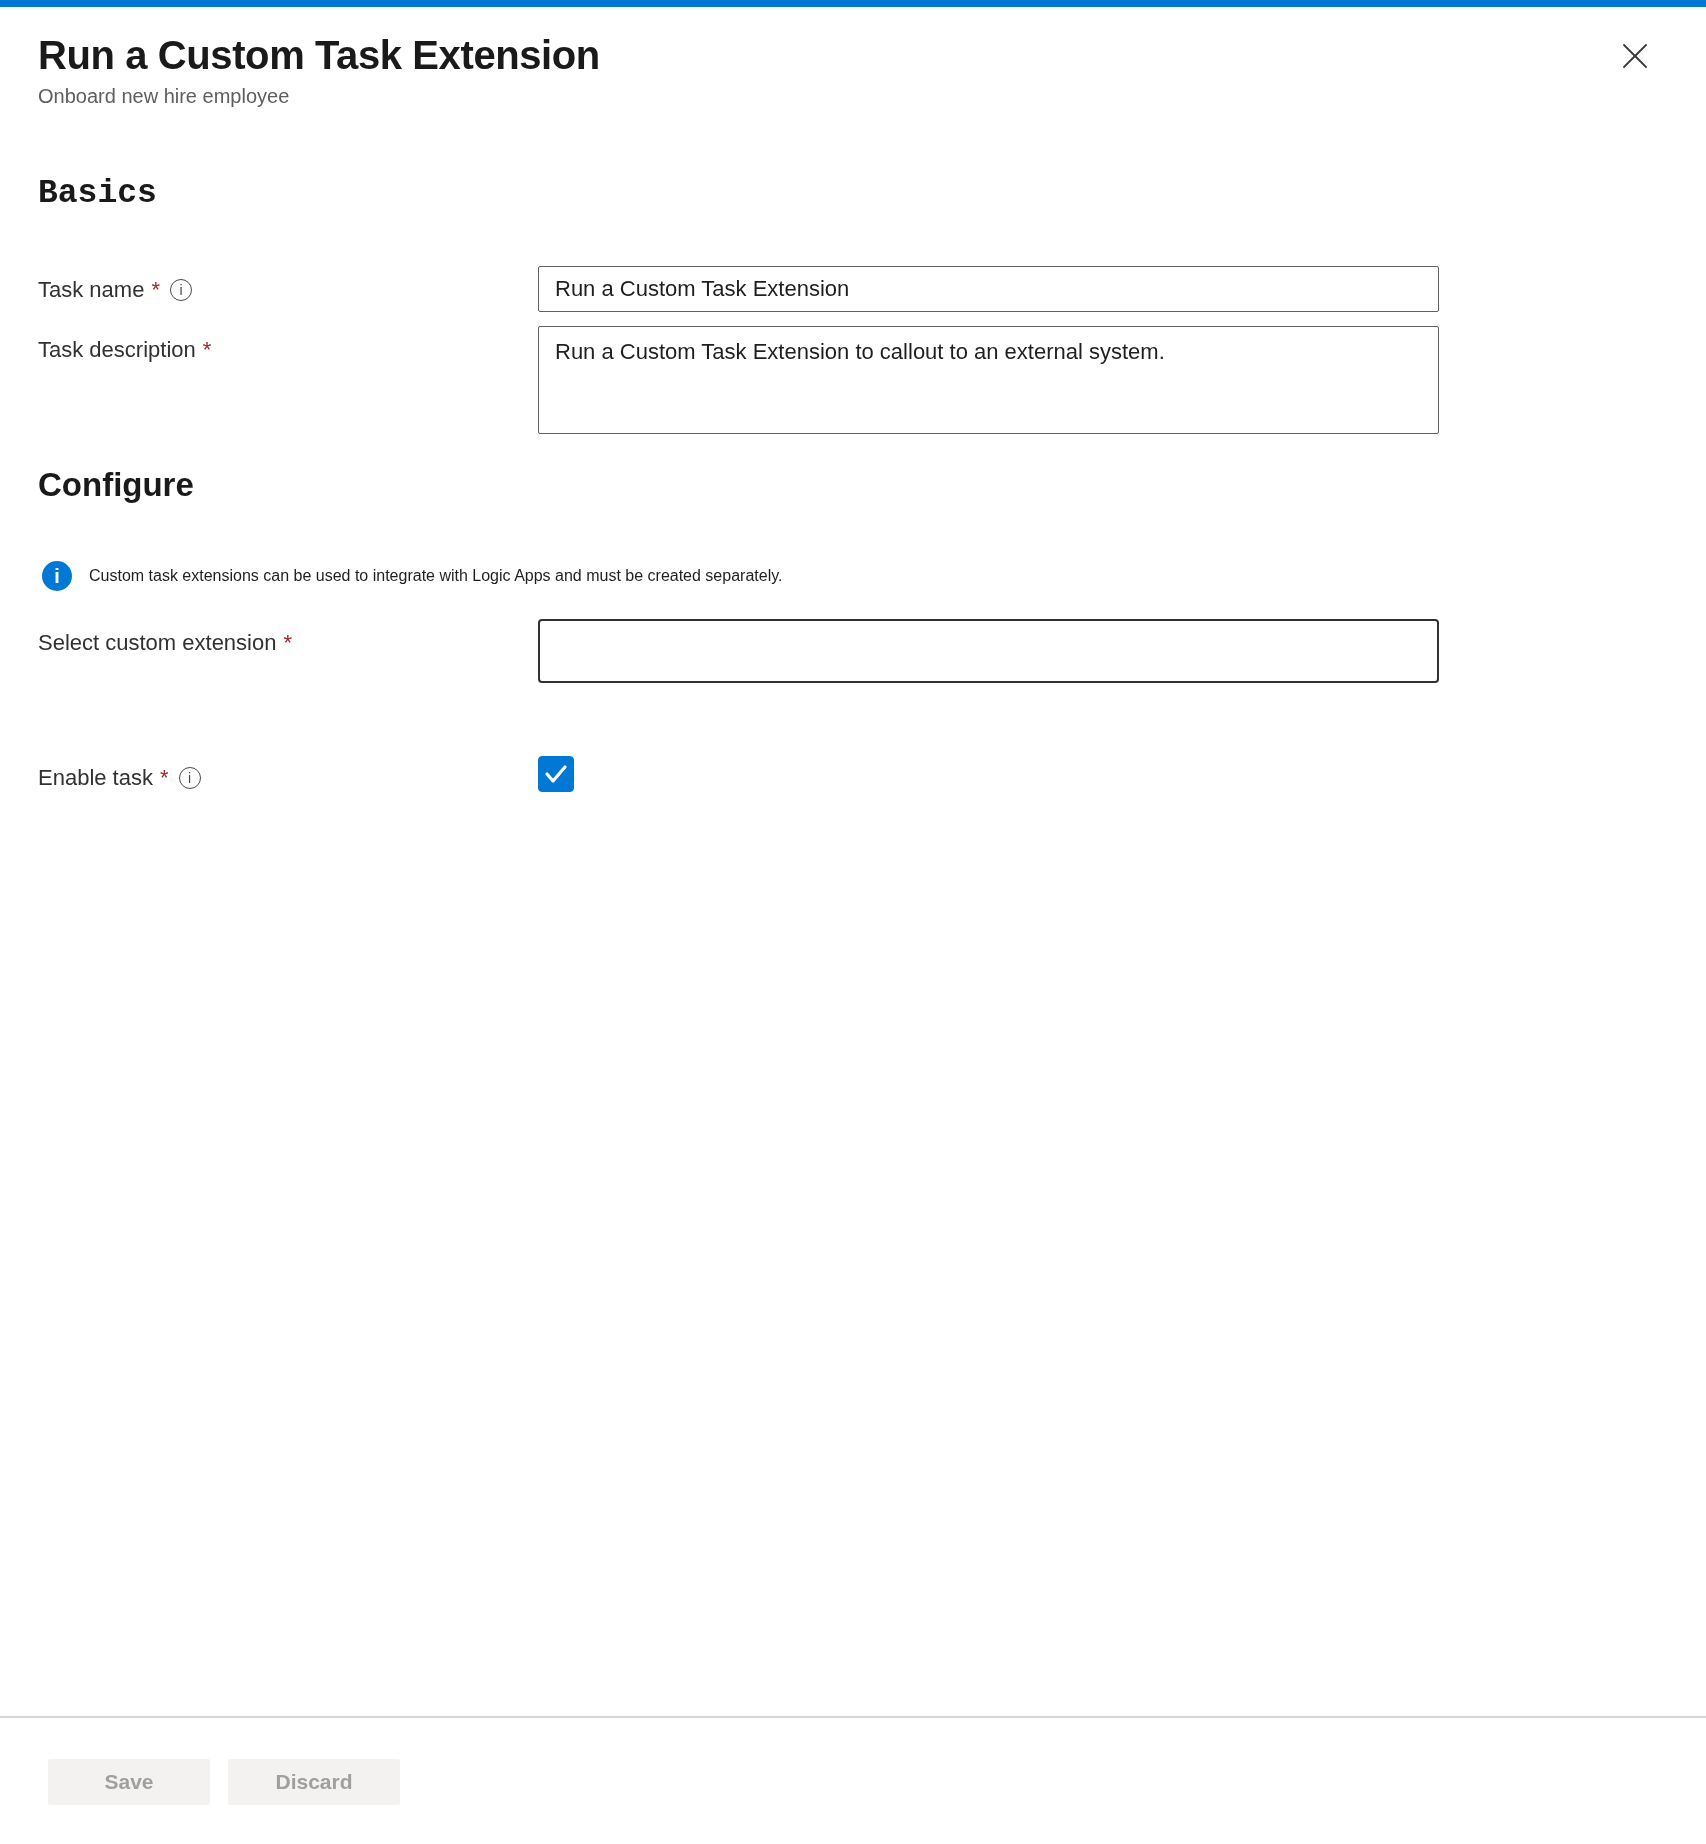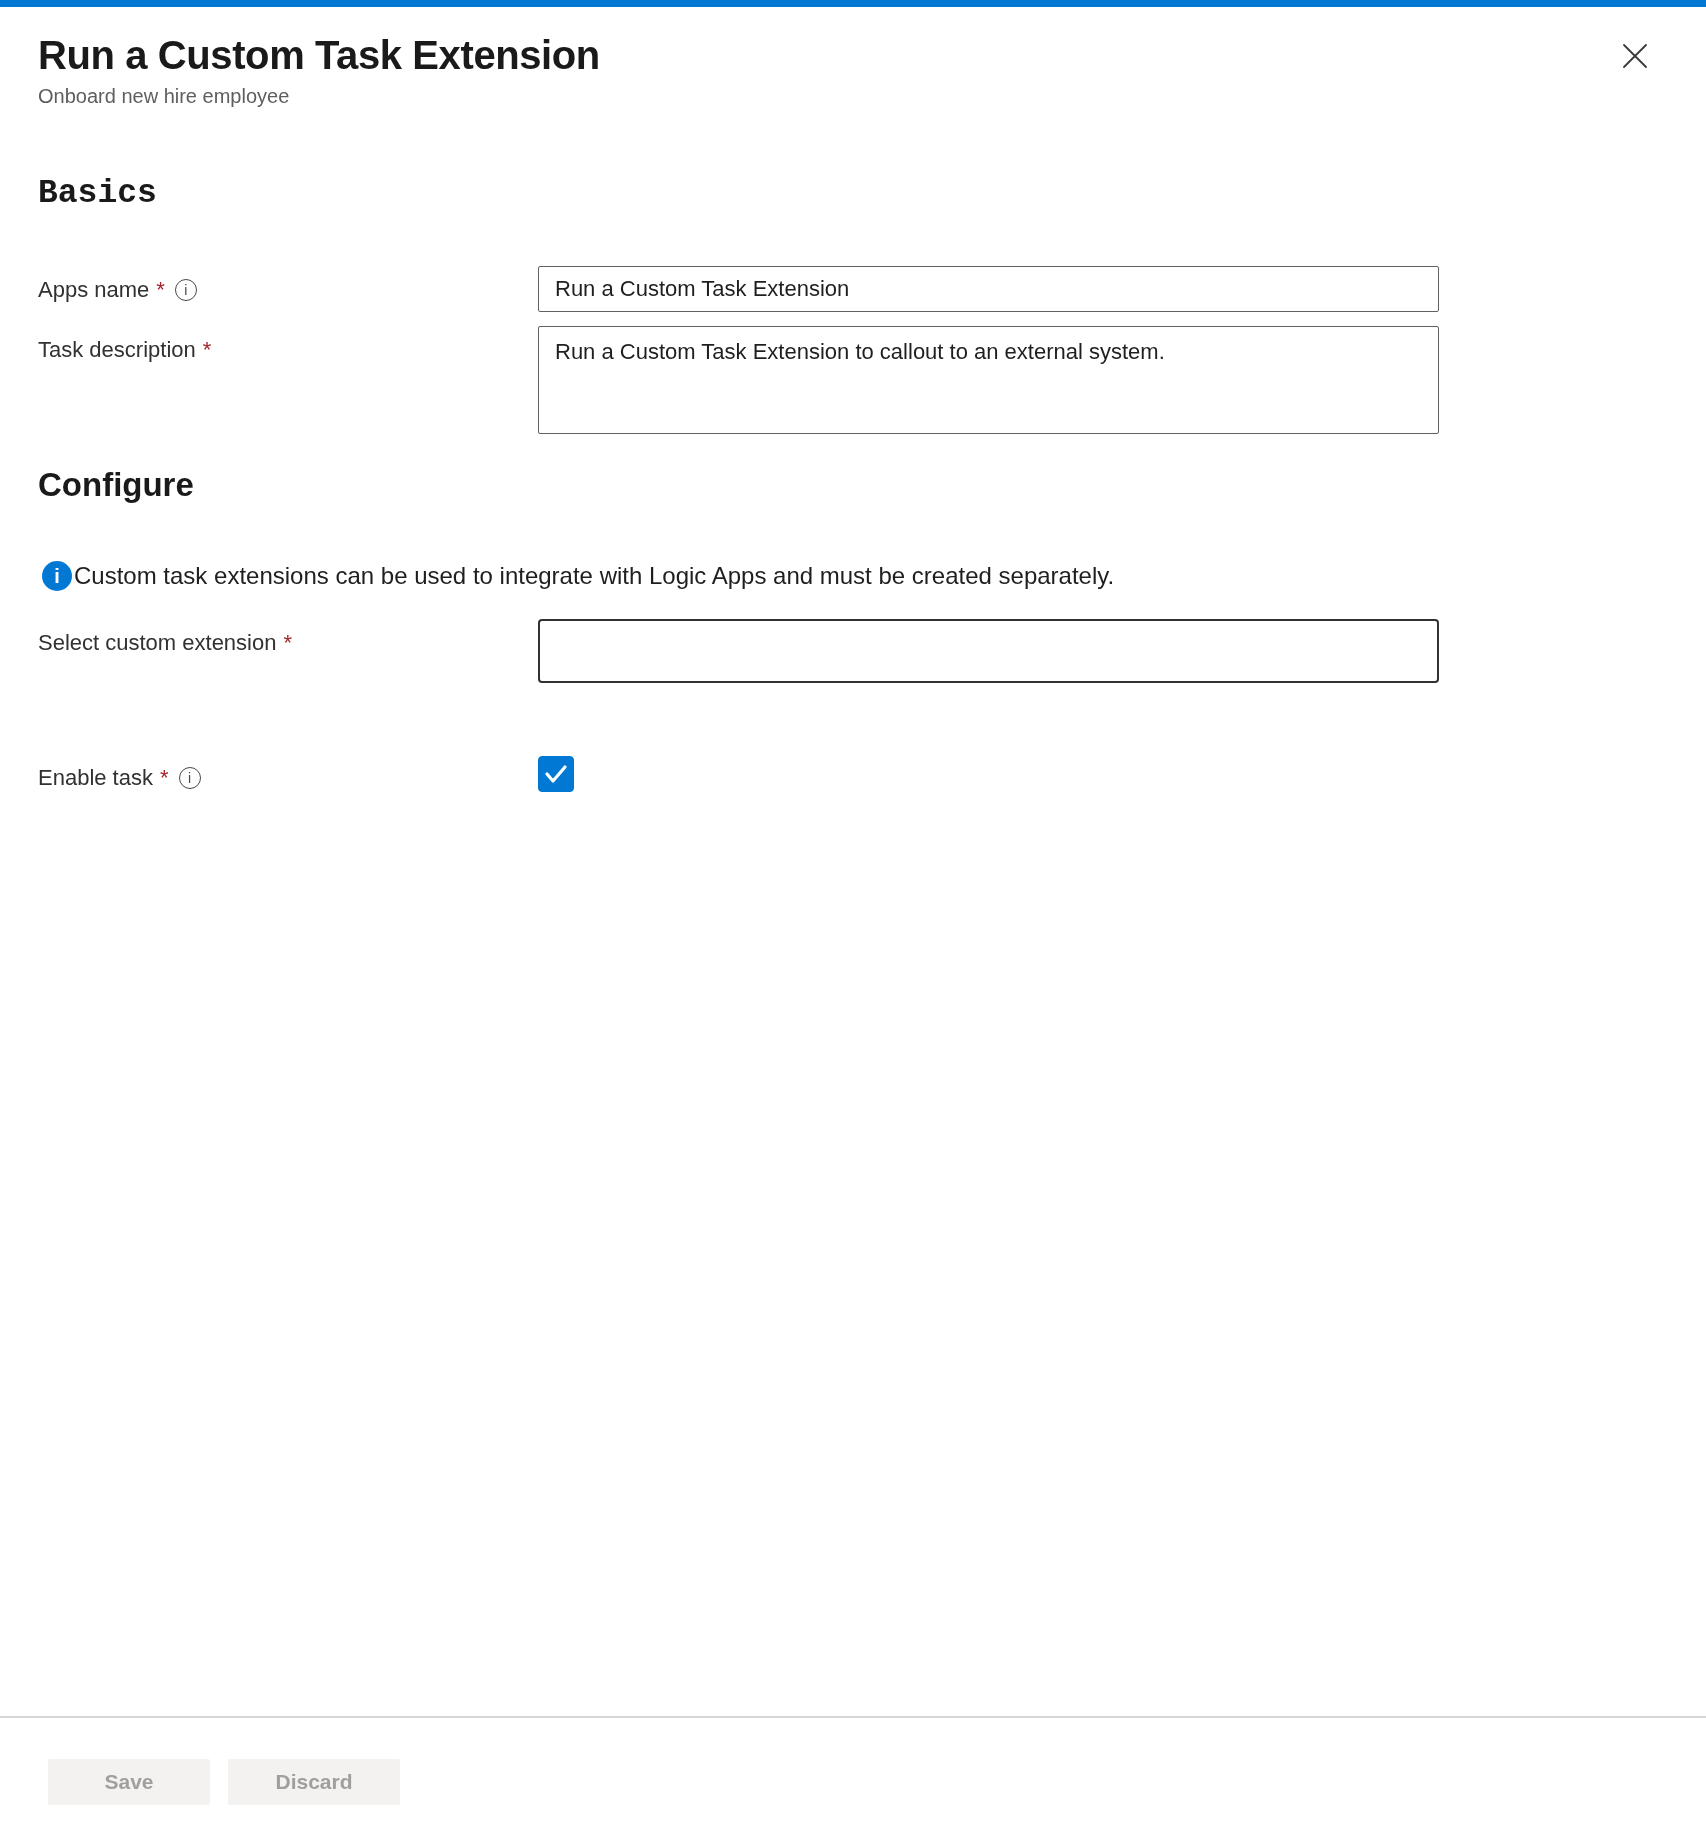--- a/index.html
+++ b/index.html
@@ -82,21 +82,21 @@
   .info-banner {
     margin: 56px 0 0 42px;
     display: flex; align-items: center;
   }
   .info-banner-icon {
     width: 30px; height: 30px; flex: 0 0 30px;
     background: #0078d4; border-radius: 50%;
     display: flex; align-items: center; justify-content: center;
     color: #ffffff; font-size: 20px; font-weight: 700; line-height: 1;
   }
-  .info-banner-text { margin-left: 2px; font-size: 24px; color: #201f1e; line-height: 28px; }
+  .info-banner-text { margin-left: 17px; font-size: 16px; color: #201f1e; line-height: 28px; }
 
   .checkbox {
     width: 36px; height: 36px; margin-top: 2px;
     background: #0078d4; border: 1px solid #0078d4; border-radius: 4px;
     display: flex; align-items: center; justify-content: center;
     cursor: pointer;
   }
 
   .footer-divider {
     position: absolute; left: 0; top: 1716px;
@@ -133,21 +133,21 @@
         <line x1="2" y1="2" x2="24" y2="24" stroke="#3b3a39" stroke-width="1.8" stroke-linecap="round"></line>
         <line x1="24" y1="2" x2="2" y2="24" stroke="#3b3a39" stroke-width="1.8" stroke-linecap="round"></line>
       </svg>
     </button>
   </div>
 
   <div class="section-heading heading-basics">Basics</div>
 
   <div class="form-row row-task-name">
     <div class="row-label">
-      <span class="label-text">Apps name</span>
+      <span class="label-text">Task name</span>
       <span class="required-marker">*</span>
       <span class="info-icon-small">i</span>
     </div>
     <input class="text-input" type="text" value="Run a Custom Task Extension" style="">
   </div>
 
   <div class="form-row row-task-description">
     <div class="row-label">
       <span class="label-text">Task description</span>
       <span class="required-marker">*</span>

